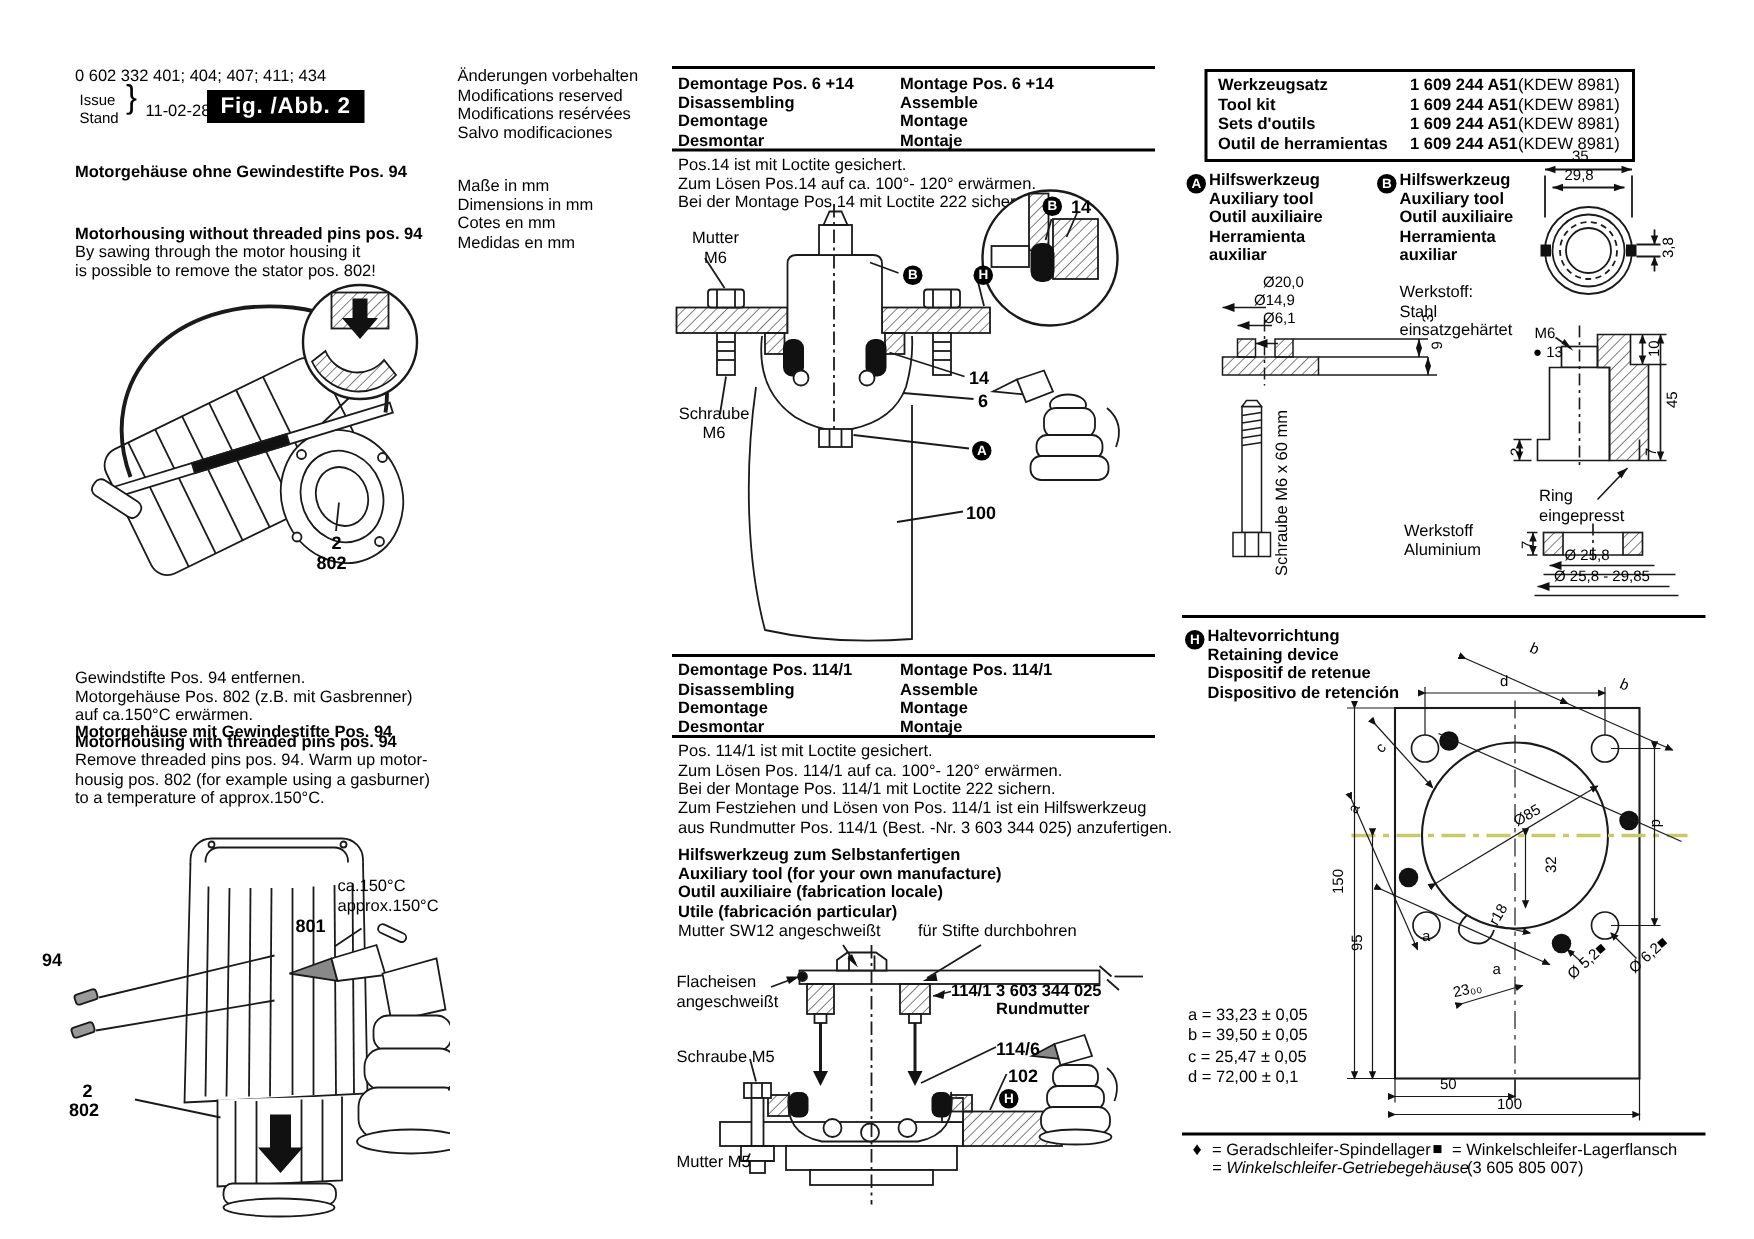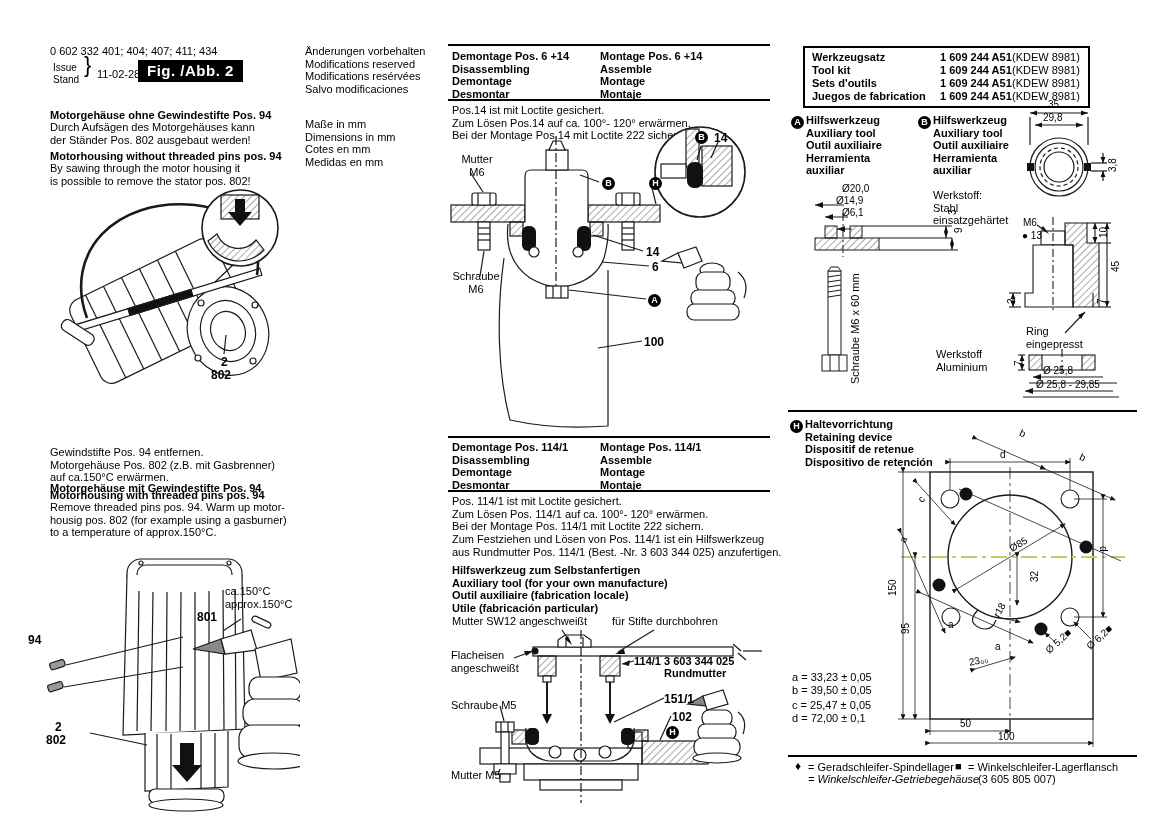--- a/index.html
+++ b/index.html
@@ -34,22 +34,20 @@
   <div class="t" style="left:305px;top:118px;">Maße in mm
 Dimensions in mm
 Cotes en mm
 Medidas en mm</div>
   <div class="t" style="left:305px;top:45px;">Änderungen vorbehalten
 Modifications reserved
 Modifications resérvées
 Salvo modificaciones</div>
 
   <div class="t bold" style="left:50px;top:109px;">Motorgehäuse ohne Gewindestifte Pos. 94</div>
-  <div class="t" style="left:50px;top:121px;">Durch Aufsägen des Motorgehäuses kann
-der Ständer Pos. 802 ausgebaut werden!</div>
   <div class="t bold" style="left:50px;top:150px;">Motorhousing without threaded pins pos. 94</div>
   <div class="t" style="left:50px;top:162px;">By sawing through the motor housing it
 is possible to remove the stator pos. 802!</div>
 
   <svg style="left:45px;top:183px;" width="255" height="245" viewBox="0 0 255 245">
     <defs>
       <pattern id="h1" patternUnits="userSpaceOnUse" width="5" height="5" patternTransform="rotate(45)">
         <line x1="0" y1="0" x2="0" y2="5" stroke="#555" stroke-width="1"></line>
       </pattern>
     </defs>
@@ -326,36 +324,36 @@
       <line x1="214" y1="70" x2="164" y2="94" fill="none"></line>
       <line x1="221" y1="88" x2="210" y2="112" fill="none"></line>
       <line x1="48" y1="146" x2="50" y2="141" fill="none"></line>
     </g>
   </svg>
   <div class="t" style="left:451px;top:649px;">Flacheisen
 angeschweißt</div>
   <div class="t bold" style="left:634px;top:655px;">114/1 3 603 344 025</div>
   <div class="t bold" style="left:664px;top:667px;">Rundmutter</div>
   <div class="t" style="left:451px;top:699px;">Schraube M5</div>
-  <div class="t p12" style="left:664px;top:693px;">151/1</div>
+  <div class="t p12" style="left:664px;top:693px;">114/6</div>
   <div class="t p12" style="left:672px;top:711px;">102</div>
   <div class="badge" style="left:666px;top:726px;">H</div>
   <div class="t" style="left:451px;top:769px;">Mutter M5</div>
 
   <div class="box" style="left:803px;top:46px;width:283px;height:58px;"></div>
   <div class="t bold" style="left:812px;top:51px;">Werkzeugsatz</div>
   <div class="t bold" style="left:940px;top:51px;">1 609 244 A51</div>
   <div class="t" style="left:1012px;top:51px;">(KDEW 8981)</div>
   <div class="t bold" style="left:812px;top:64px;">Tool kit</div>
   <div class="t bold" style="left:940px;top:64px;">1 609 244 A51</div>
   <div class="t" style="left:1012px;top:64px;">(KDEW 8981)</div>
   <div class="t bold" style="left:812px;top:77px;">Sets d'outils</div>
   <div class="t bold" style="left:940px;top:77px;">1 609 244 A51</div>
   <div class="t" style="left:1012px;top:77px;">(KDEW 8981)</div>
-  <div class="t bold" style="left:812px;top:90px;">Juegos de fabrication</div>
+  <div class="t bold" style="left:812px;top:90px;">Outil de herramientas</div>
   <div class="t bold" style="left:940px;top:90px;">1 609 244 A51</div>
   <div class="t" style="left:1012px;top:90px;">(KDEW 8981)</div>
 
   <div class="badge" style="left:791px;top:116px;">A</div>
   <div class="t bold" style="left:806px;top:114px;">Hilfswerkzeug
 Auxiliary tool
 Outil auxiliaire
 Herramienta
 auxiliar</div>
   <svg style="left:800px;top:183px;" width="165" height="215" viewBox="0 0 165 215">

